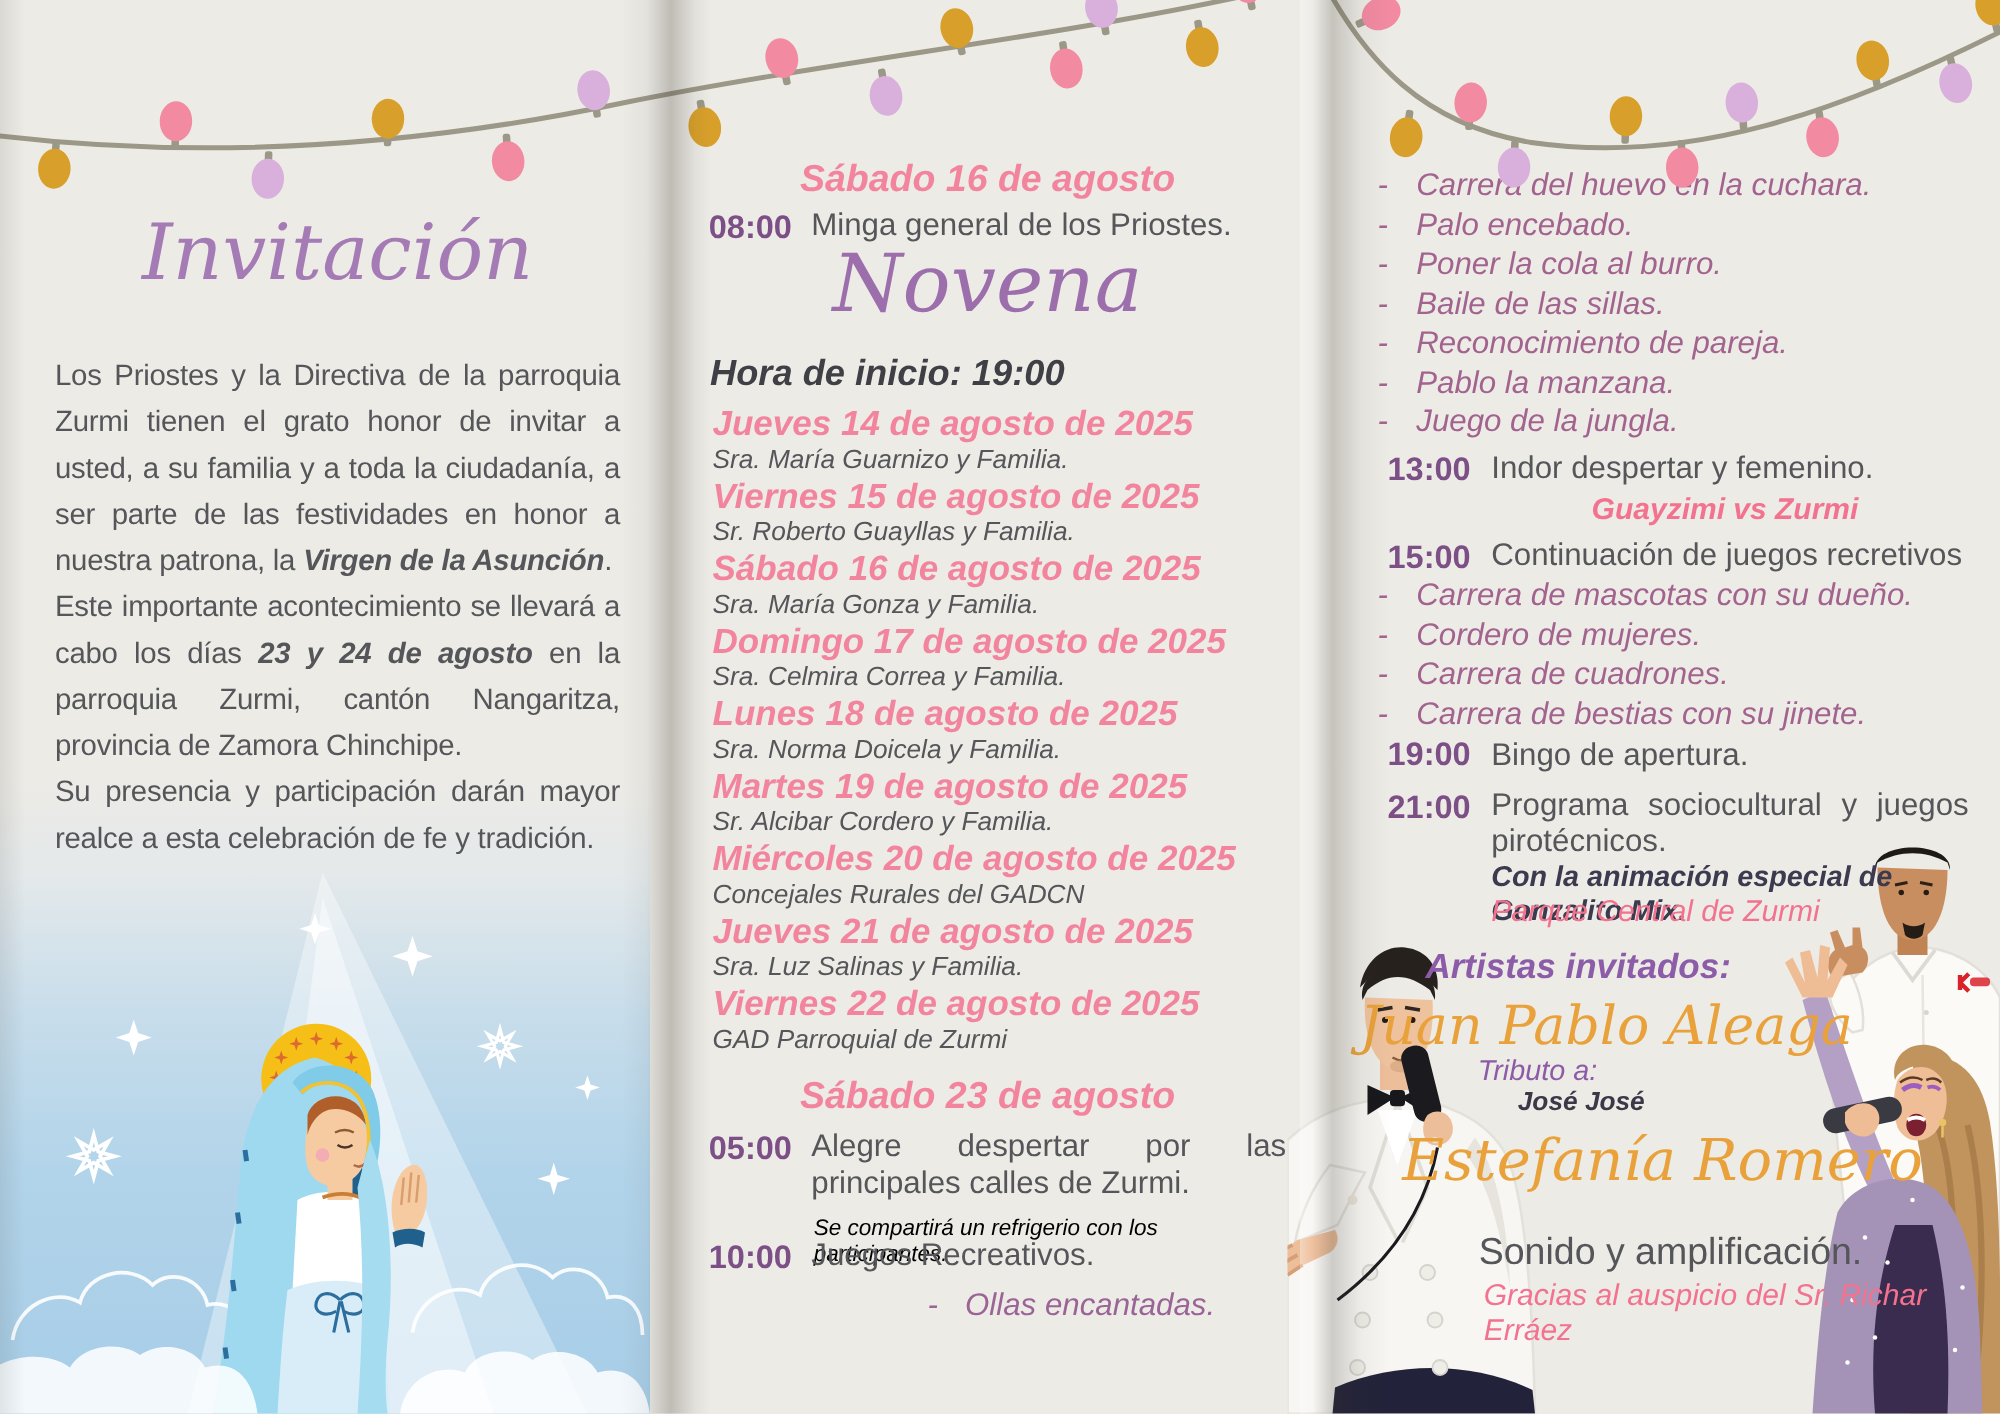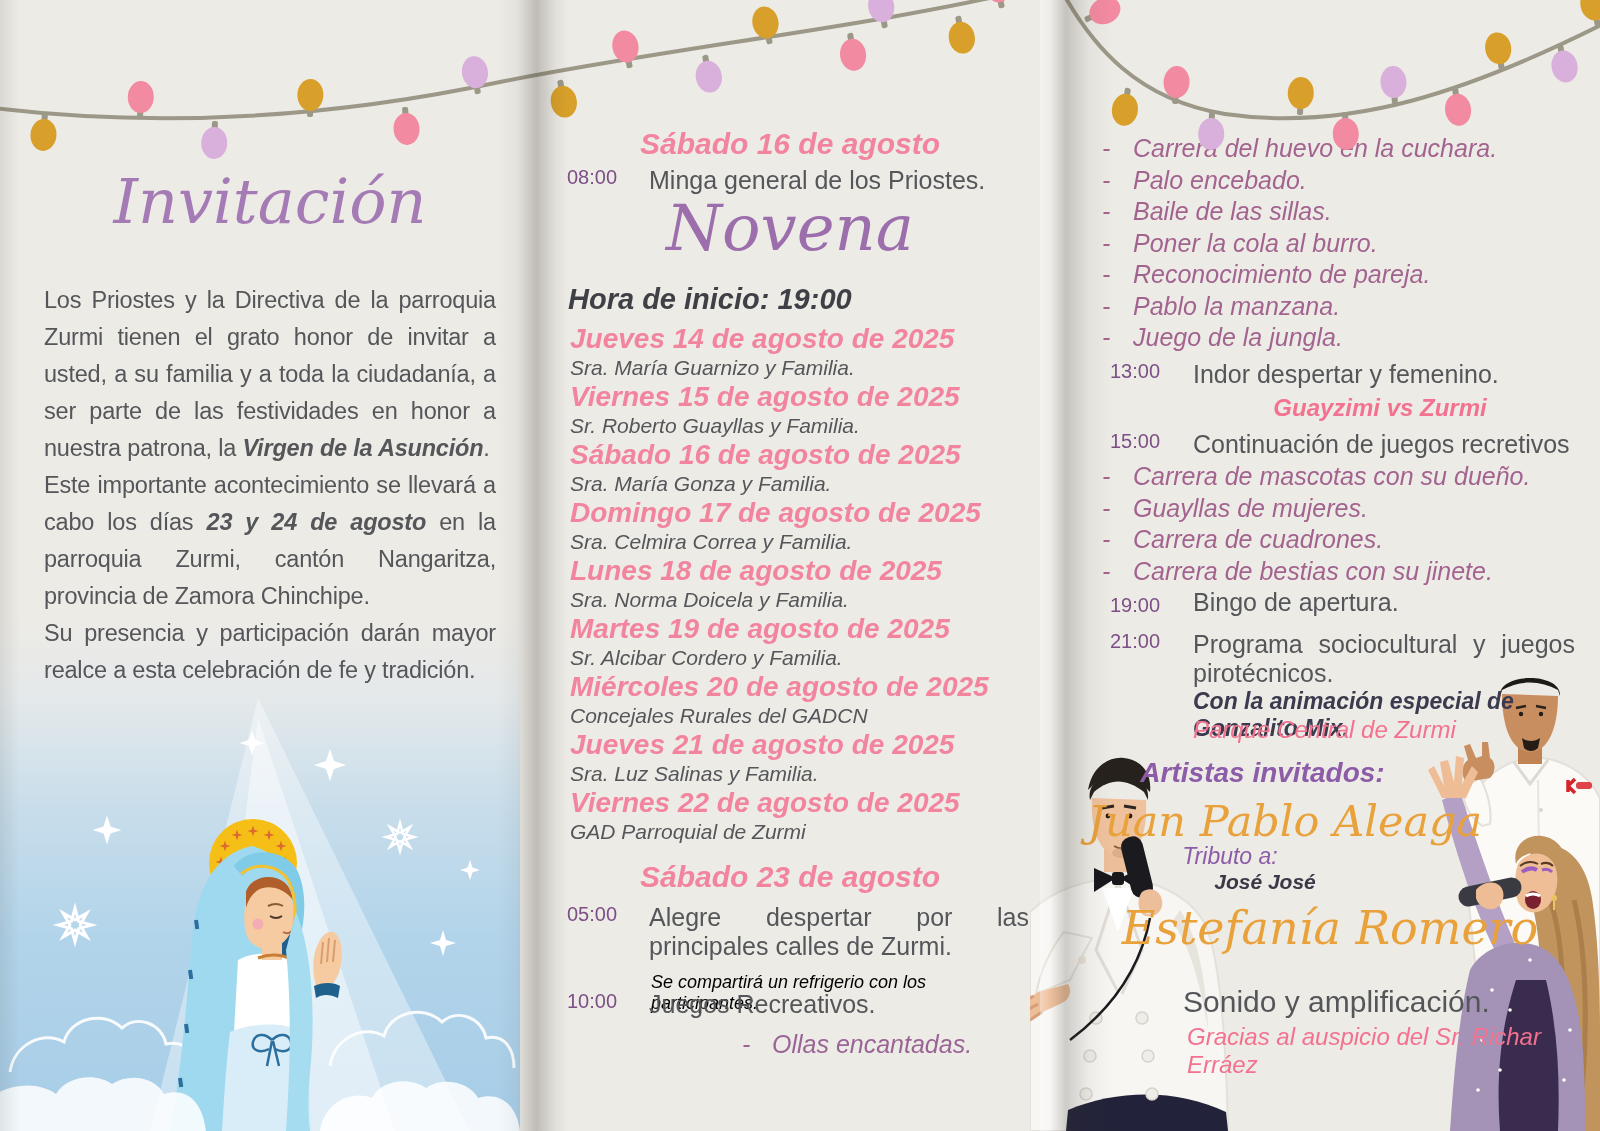--- a/index.html
+++ b/index.html
@@ -33,21 +33,21 @@
       rgba(60,55,45,0.22) 36%, rgba(60,55,45,0.05) 68%, rgba(0,0,0,0) 100%);}
   .edgeL{left:0;top:0;width:20px;height:1131px;z-index:41;pointer-events:none;
     background:linear-gradient(90deg, rgba(60,55,45,0.10), rgba(0,0,0,0));}
   
   .garland{left:0;top:0;width:1600px;height:170px;z-index:25;pointer-events:none;}
   
   .mp{left:545px;top:0;width:490px;height:1131px;z-index:10;}
   .mp-h-pink{position:absolute;left:0;width:490px;text-align:center;
     font-size:30px;font-weight:bold;font-style:italic;color:#F2849E;}
   .timerow{position:absolute;display:flex;}
-  .timerow .t{font-weight:normal;color:#7C4F86;font-size:20px;flex:0 0 82px;}
+  .timerow .t{font-weight:bold;color:#7C4F86;font-size:26px;flex:0 0 82px;}
   .timerow .x{font-size:25px;color:#55565A;}
   .novena-script{position:absolute;left:0;top:196px;width:490px;text-align:center;
     font-size:64px;color:#9C6FAC;line-height:1;}
   .hora{position:absolute;left:23px;top:283px;font-size:29px;font-weight:bold;font-style:italic;color:#3F3F46;}
   .nov-list{position:absolute;left:25px;top:323px;width:460px;}
   .nov-date{font-size:28px;font-weight:bold;font-style:italic;color:#F2849E;line-height:32px;}
   .nov-host{font-size:21px;font-style:italic;color:#55565A;line-height:25px;margin-bottom:1px;}
   .note-sm{font-size:18px;font-style:italic;color:#000000;}
   .sub-bullet{display:flex;font-size:25px;font-style:italic;color:#9A6496;line-height:32px;}
   .sub-bullet::before{content:"-";flex:0 0 30px;}
@@ -277,24 +277,24 @@
 
 <div class="abs rp">
   <div class="games">
     <div class="game-row">
         <span>Carrera del huevo en la cuchara.</span>
       </div>
     <div class="game-row">
         <span>Palo encebado.</span>
       </div>
     <div class="game-row">
+        <span>Poner la cola al burro.</span>
+      </div>
+    <div class="game-row">
         <span>Baile de las sillas.</span>
-      </div>
-    <div class="game-row">
-        <span>Poner la cola al burro.</span>
       </div>
     <div class="game-row">
         <span>Reconocimiento de pareja.</span>
       </div>
     <div class="game-row">
         <span>Pablo la manzana.</span>
       </div>
     <div class="game-row">
         <span>Juego de la jungla.</span>
       </div>
@@ -308,21 +308,21 @@
 
   <div class="timerow" style="left:25px;top:430px;width:470px;">
     <span class="t">15:00</span>
     <span class="x">Continuación de juegos recretivos</span>
   </div>
   <div class="games" style="top:461px;">
     <div class="game-row">
         <span>Carrera de mascotas con su dueño.</span>
       </div>
     <div class="game-row">
-        <span>Guayllas de mujeres.</span>
+        <span>Cordero de mujeres.</span>
       </div>
     <div class="game-row">
         <span>Carrera de cuadrones.</span>
       </div>
     <div class="game-row">
         <span>Carrera de bestias con su jinete.</span>
       </div>
   </div>
 
   <div class="timerow" style="left:25px;top:588px;width:470px;align-items:flex-end;">

